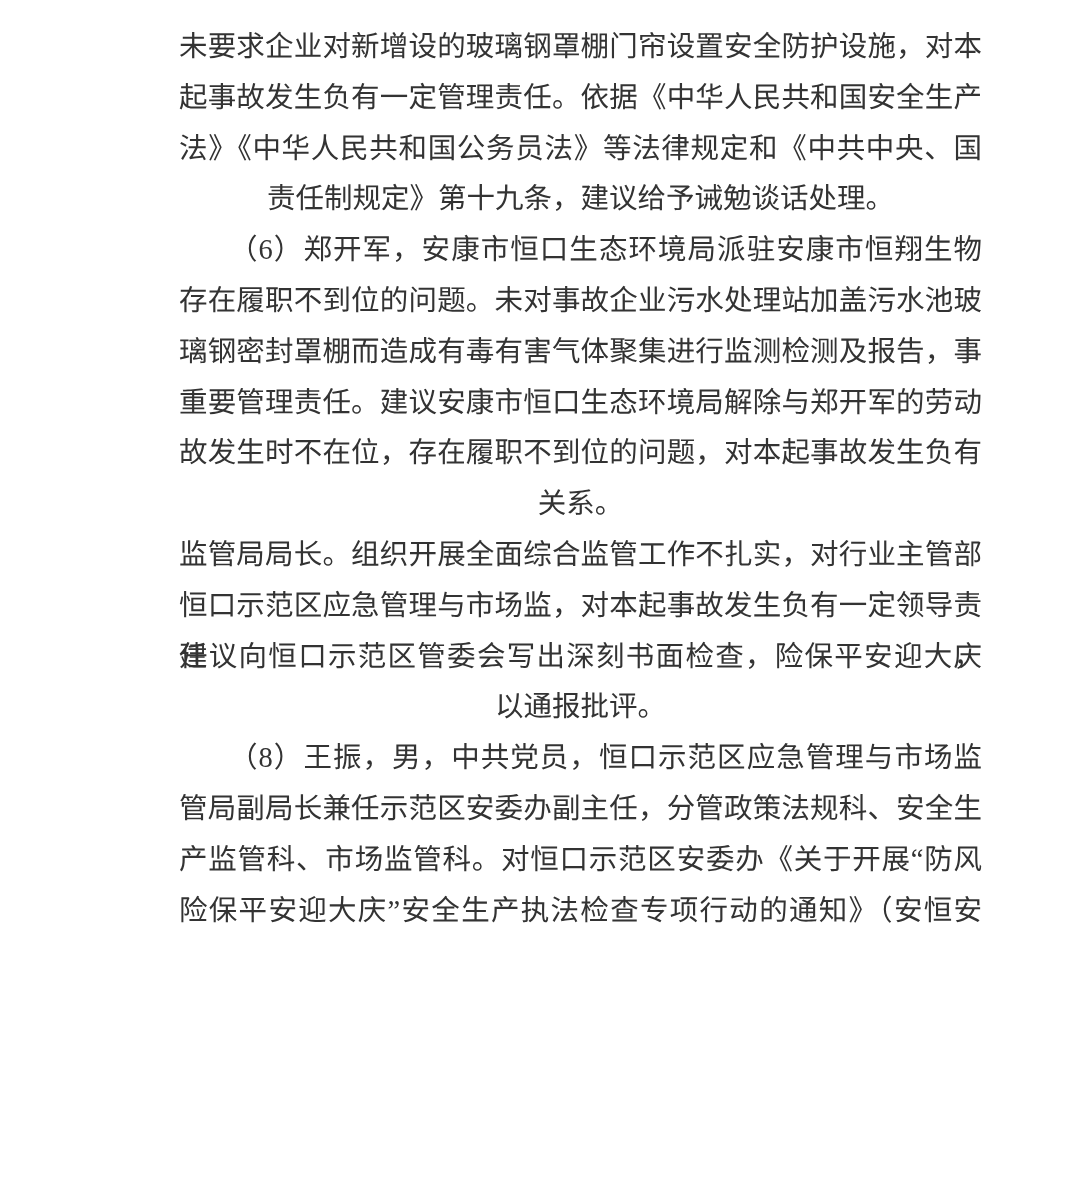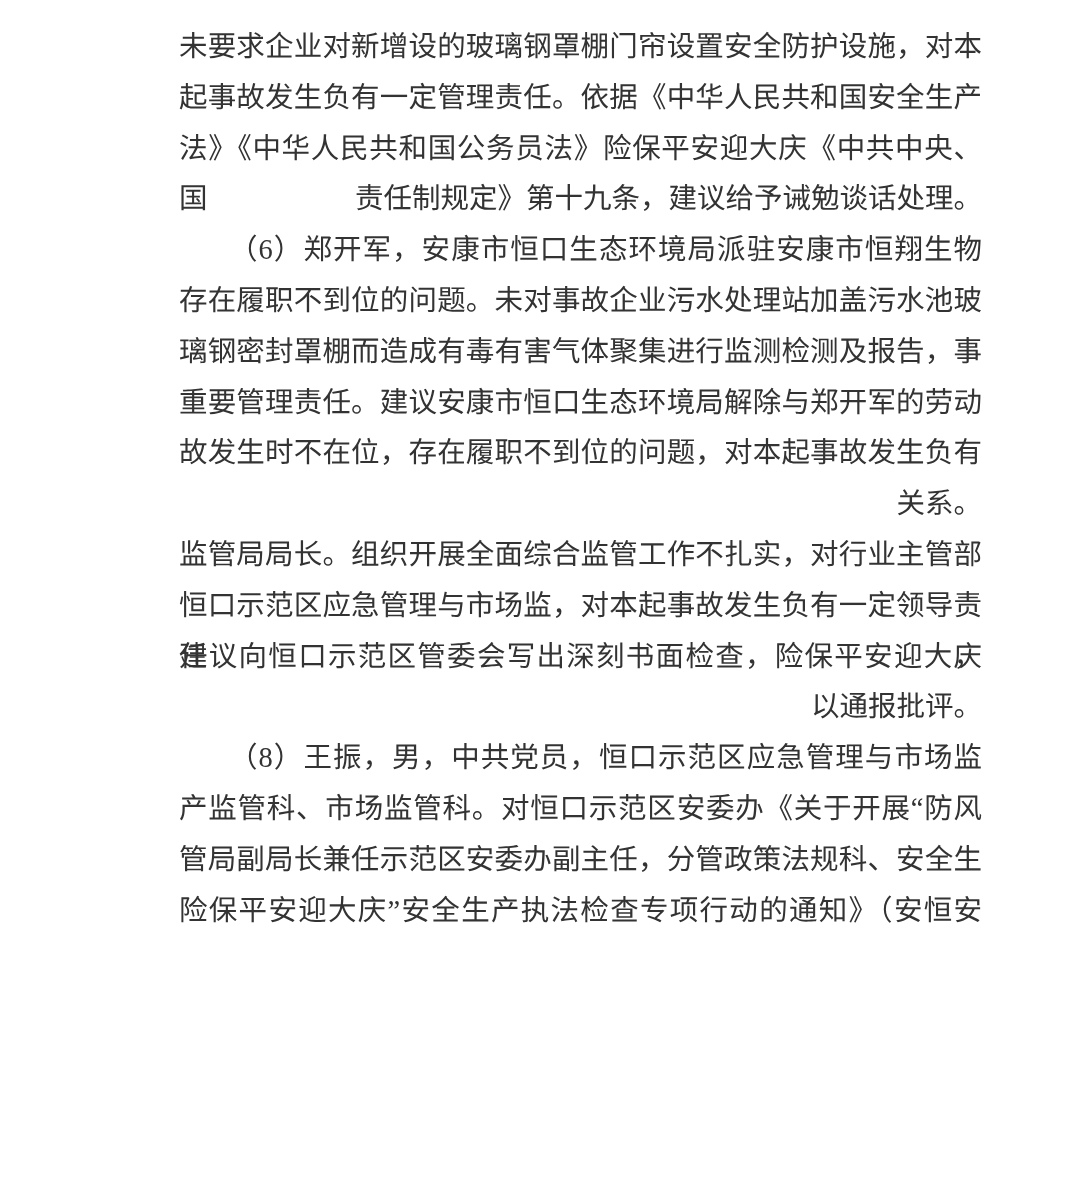--- a/index.html
+++ b/index.html
@@ -30,50 +30,50 @@
     font-weight: 400;
     color: #333333;
     margin-left: 43px;
     -webkit-font-smoothing: antialiased;
   }
   .line {
     margin: 0;
     padding: 0;
     height: 50.8px;
     line-height: 50.8px;
-    text-align: right;
+    text-align: center;
     overflow: visible;
   }
   
   .line.full {
     text-align: justify;
     text-align-last: justify;
   }
   
   .line.indent {
     text-indent: 50px;
   }
 </style>
 </head>
 <body>
 
 <div class="page" style="background: rgb(255, 255, 255);">
   <div class="doc-body" id="doc-body" style="color: rgb(51, 51, 51);">
       <p class="line full">未要求企业对新增设的玻璃钢罩棚门帘设置安全防护设施，对本</p>
       <p class="line full">起事故发生负有一定管理责任。依据《中华人民共和国安全生产</p>
-      <p class="line full">法》《中华人民共和国公务员法》险保平安迎大庆《中共中央、国</p>
+      <p class="line full">法》《中华人民共和国公务员法》等法律规定和《中共中央、国</p>
       <p class="line">责任制规定》第十九条，建议给予诫勉谈话处理。</p>
       <p class="line full indent">（6）郑开军，安康市恒口生态环境局派驻安康市恒翔生物</p>
       <p class="line full">存在履职不到位的问题。未对事故企业污水处理站加盖污水池玻</p>
       <p class="line full">璃钢密封罩棚而造成有毒有害气体聚集进行监测检测及报告，事</p>
       <p class="line full">重要管理责任。建议安康市恒口生态环境局解除与郑开军的劳动</p>
       <p class="line full">故发生时不在位，存在履职不到位的问题，对本起事故发生负有</p>
       <p class="line">关系。</p>
       <p class="line full">监管局局长。组织开展全面综合监管工作不扎实，对行业主管部</p>
       <p class="line full">恒口示范区应急管理与市场监，对本起事故发生负有一定领导责任，</p>
       <p class="line full">建议向恒口示范区管委会写出深刻书面检查，险保平安迎大庆</p>
       <p class="line">以通报批评。</p>
       <p class="line full indent">（8）王振，男，中共党员，恒口示范区应急管理与市场监</p>
+      <p class="line full">管局副局长兼任示范区安委办副主任，分管政策法规科、安全生</p>
       <p class="line full">产监管科、市场监管科。对恒口示范区安委办《关于开展“防风</p>
-      <p class="line full">管局副局长兼任示范区安委办副主任，分管政策法规科、安全生</p>
       <p class="line full">险保平安迎大庆”安全生产执法检查专项行动的通知》（安恒安</p>
     </div>
 </div>
 
 </body></html>

